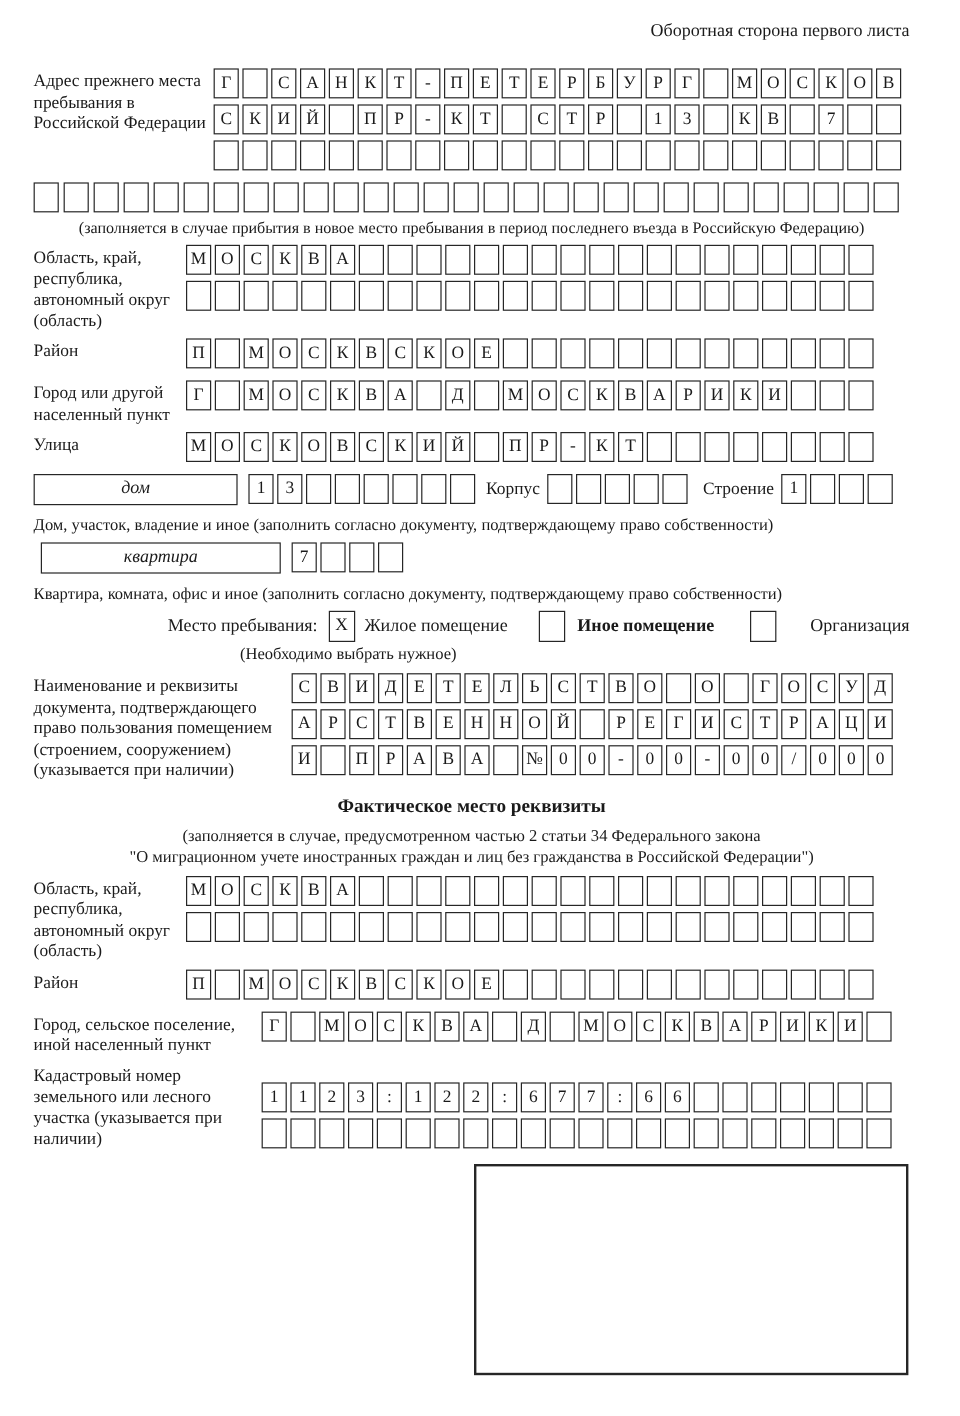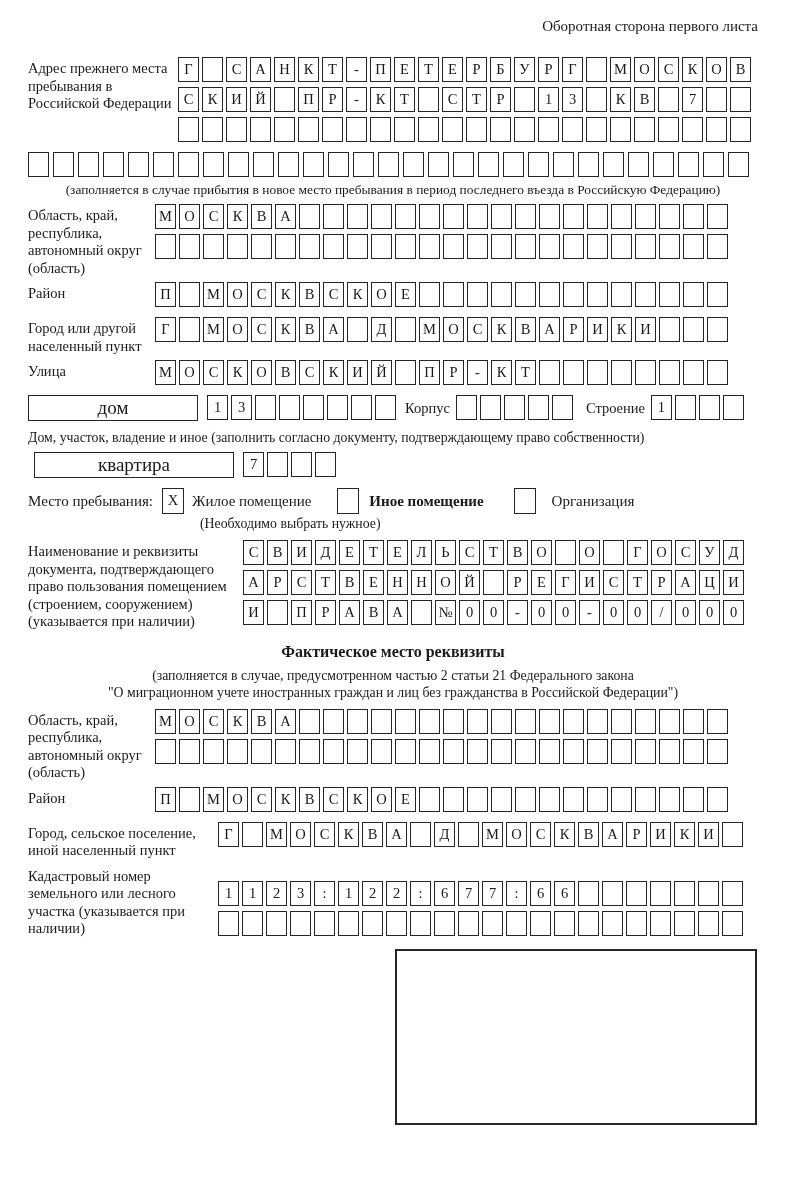--- a/index.html
+++ b/index.html
@@ -11,24 +11,24 @@
   .lbl.w150{width:150px;}
   .lbl.w127{width:127px;}
   .lbl.w215{width:215px;}
   .lbl.w190{width:190px;}
   .cellrow{white-space:nowrap;margin-bottom:4px;height:26px;}
   .cell{display:inline-block;box-sizing:border-box;width:21px;height:25px;border:1.6px solid #262626;margin-right:3px;text-align:center;font-size:14.5px;line-height:22px;vertical-align:top;background:#fff;}
   .wide-cells .cell{margin-right:4px;}
   .note{font-size:13.4px;text-align:center;margin:2px 0 6px 0;}
   .note-left{font-size:13.8px;text-align:left;margin:0 0 6px 0;}
   .sec-title{font-size:16px;font-weight:bold;text-align:center;margin:8px 0 10px 0;}
-  .widebox{box-sizing:border-box;border:1.6px solid #262626;height:26px;text-align:center;font-size:19px;line-height:23px;background:#fff;}
+  .widebox{box-sizing:border-box;border:1.6px solid #262626;height:26px;text-align:center;font-size:15px;line-height:23px;background:#fff;font-style:italic;}
   .inline-lbl{font-size:14.5px;line-height:26px;}
   .chk{display:inline-block;box-sizing:border-box;width:22px;height:26px;border:1.6px solid #262626;text-align:center;font-size:14.5px;line-height:23px;vertical-align:top;background:#fff;}
-  .stay-row{display:flex;align-items:flex-start;margin:6px 0 2px 0;font-size:15px;}
+  .stay-row{display:flex;align-items:flex-start;margin:6px 0 2px 0;font-size:15px;justify-content:flex-end;}
   .stay-row .opt-lbl{line-height:26px;}
   .choose-note{font-size:13.8px;margin:0 0 8px 172px;}
   .center-note{font-size:13.8px;text-align:center;margin:0;line-height:17px;}
   .stamp-wrap{margin-top:8px;}
   .stamp-box{box-sizing:border-box;margin-left:367px;width:362px;height:176px;border:2px solid #262626;background:#fff;}
 </style>
 </head>
 <body>
 
 <div class="page">
@@ -77,43 +77,44 @@
     <div class="cellrow" style="margin-right:10px;"><span class="cell"></span><span class="cell"></span><span class="cell"></span><span class="cell"></span><span class="cell"></span></div>
     <div class="inline-lbl" style="margin-right:6px;">Строение</div>
     <div class="cellrow"><span class="cell">1</span><span class="cell"></span><span class="cell"></span><span class="cell"></span></div>
   </div>
   <div class="note-left">Дом, участок, владение и иное (заполнить согласно документу, подтверждающему право собственности)</div>
 
   <div class="frow">
     <div class="widebox" style="width:200px;margin-left:6px;margin-right:9px;">квартира</div>
     <div class="cellrow"><span class="cell">7</span><span class="cell"></span><span class="cell"></span><span class="cell"></span></div>
   </div>
+  <div class="note-left">Квартира, комната, офис и иное (заполнить согласно документу, подтверждающему право собственности)</div>
 
   <div class="stay-row">
     <span class="opt-lbl" style="margin-right:9px;">Место пребывания:</span>
     <span class="chk">X</span>
     <span class="opt-lbl" style="margin-left:8px;margin-right:26px;">Жилое помещение</span>
     <span class="chk"></span>
     <span class="opt-lbl" style="margin-left:10px;margin-right:30px;font-weight:bold;">Иное помещение</span>
     <span class="chk"></span>
-    <span class="opt-lbl" style="margin-left:16px;">Организация</span>
+    <span class="opt-lbl" style="margin-left:28px;">Организация</span>
   </div>
   <div class="choose-note">(Необходимо выбрать нужное)</div>
 
   <div class="frow">
     <div class="lbl w215">Наименование и реквизиты документа, подтверждающего право пользования помещением (строением, сооружением) (указывается при наличии)</div>
     <div>
       <div class="cellrow"><span class="cell">С</span><span class="cell">В</span><span class="cell">И</span><span class="cell">Д</span><span class="cell">Е</span><span class="cell">Т</span><span class="cell">Е</span><span class="cell">Л</span><span class="cell">Ь</span><span class="cell">С</span><span class="cell">Т</span><span class="cell">В</span><span class="cell">О</span><span class="cell"></span><span class="cell">О</span><span class="cell"></span><span class="cell">Г</span><span class="cell">О</span><span class="cell">С</span><span class="cell">У</span><span class="cell">Д</span></div>
       <div class="cellrow"><span class="cell">А</span><span class="cell">Р</span><span class="cell">С</span><span class="cell">Т</span><span class="cell">В</span><span class="cell">Е</span><span class="cell">Н</span><span class="cell">Н</span><span class="cell">О</span><span class="cell">Й</span><span class="cell"></span><span class="cell">Р</span><span class="cell">Е</span><span class="cell">Г</span><span class="cell">И</span><span class="cell">С</span><span class="cell">Т</span><span class="cell">Р</span><span class="cell">А</span><span class="cell">Ц</span><span class="cell">И</span></div>
       <div class="cellrow"><span class="cell">И</span><span class="cell"></span><span class="cell">П</span><span class="cell">Р</span><span class="cell">А</span><span class="cell">В</span><span class="cell">А</span><span class="cell"></span><span class="cell">№</span><span class="cell">0</span><span class="cell">0</span><span class="cell">-</span><span class="cell">0</span><span class="cell">0</span><span class="cell">-</span><span class="cell">0</span><span class="cell">0</span><span class="cell">/</span><span class="cell">0</span><span class="cell">0</span><span class="cell">0</span></div>
     </div>
   </div>
 
   <div class="sec-title" style="margin-top:12px;margin-bottom:6px;">Фактическое место реквизиты</div>
-  <div class="center-note">(заполняется в случае, предусмотренном частью 2 статьи 21 Федерального закона</div>
+  <div class="center-note">(заполняется в случае, предусмотренном частью 2 статьи 34 Федерального закона</div>
   <div class="center-note" style="margin-bottom:8px;">"О миграционном учете иностранных граждан и лиц без гражданства в Российской Федерации")</div>
 
   <div class="frow">
     <div class="lbl w127">Область, край, республика, автономный округ (область)</div>
     <div>
       <div class="cellrow"><span class="cell">М</span><span class="cell">О</span><span class="cell">С</span><span class="cell">К</span><span class="cell">В</span><span class="cell">А</span><span class="cell"></span><span class="cell"></span><span class="cell"></span><span class="cell"></span><span class="cell"></span><span class="cell"></span><span class="cell"></span><span class="cell"></span><span class="cell"></span><span class="cell"></span><span class="cell"></span><span class="cell"></span><span class="cell"></span><span class="cell"></span><span class="cell"></span><span class="cell"></span><span class="cell"></span><span class="cell"></span></div>
       <div class="cellrow"><span class="cell"></span><span class="cell"></span><span class="cell"></span><span class="cell"></span><span class="cell"></span><span class="cell"></span><span class="cell"></span><span class="cell"></span><span class="cell"></span><span class="cell"></span><span class="cell"></span><span class="cell"></span><span class="cell"></span><span class="cell"></span><span class="cell"></span><span class="cell"></span><span class="cell"></span><span class="cell"></span><span class="cell"></span><span class="cell"></span><span class="cell"></span><span class="cell"></span><span class="cell"></span><span class="cell"></span></div>
     </div>
   </div>
 

